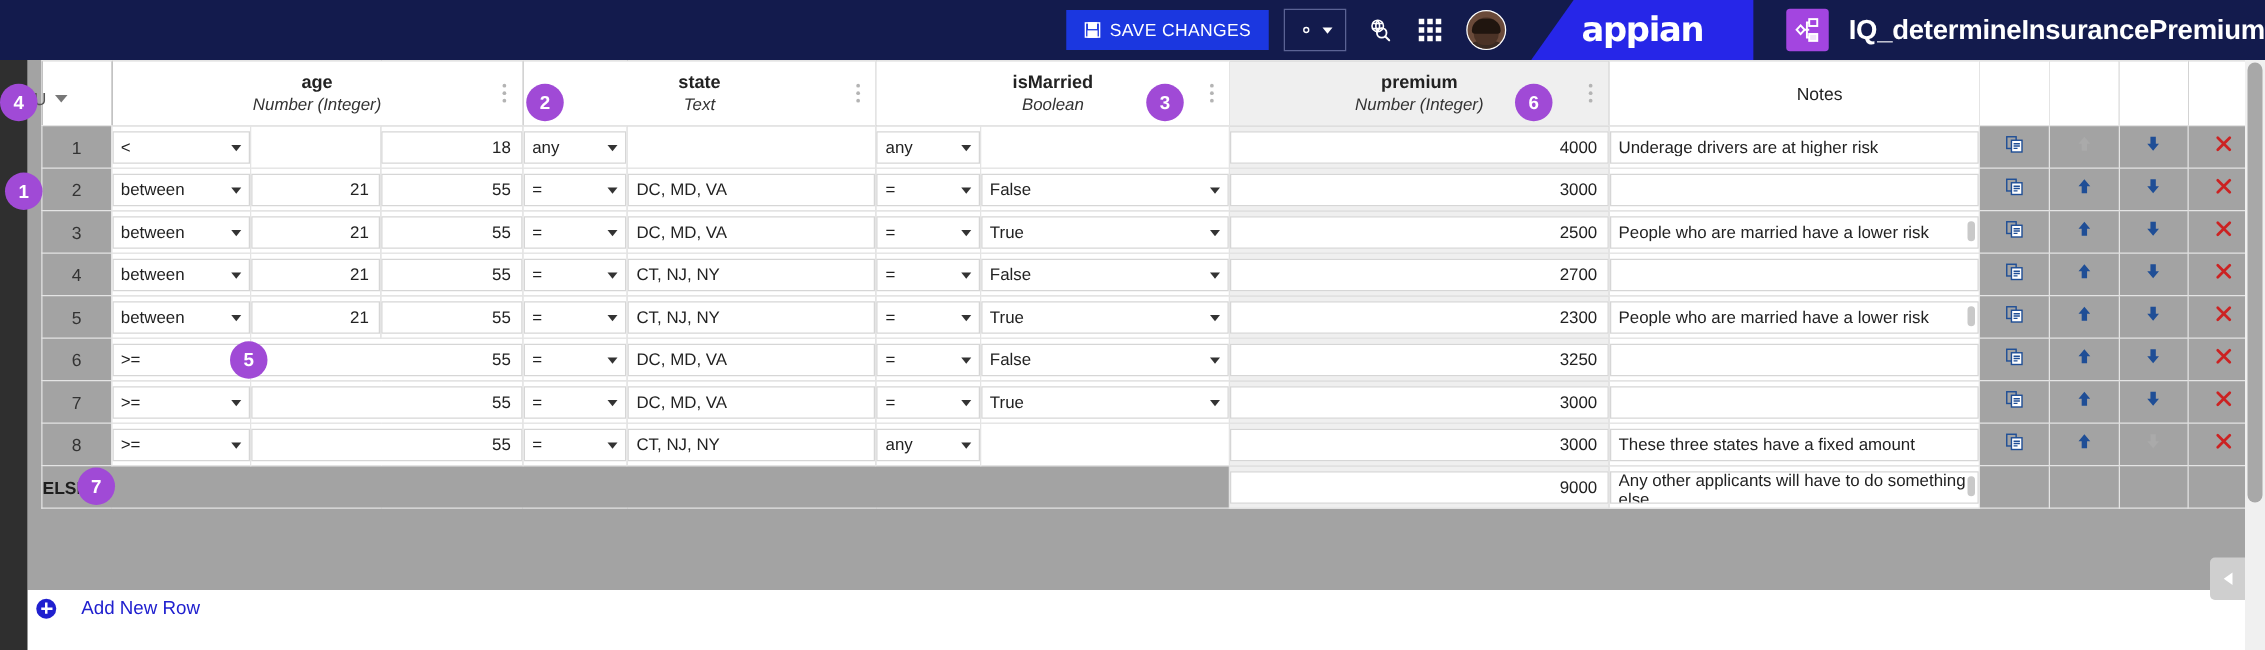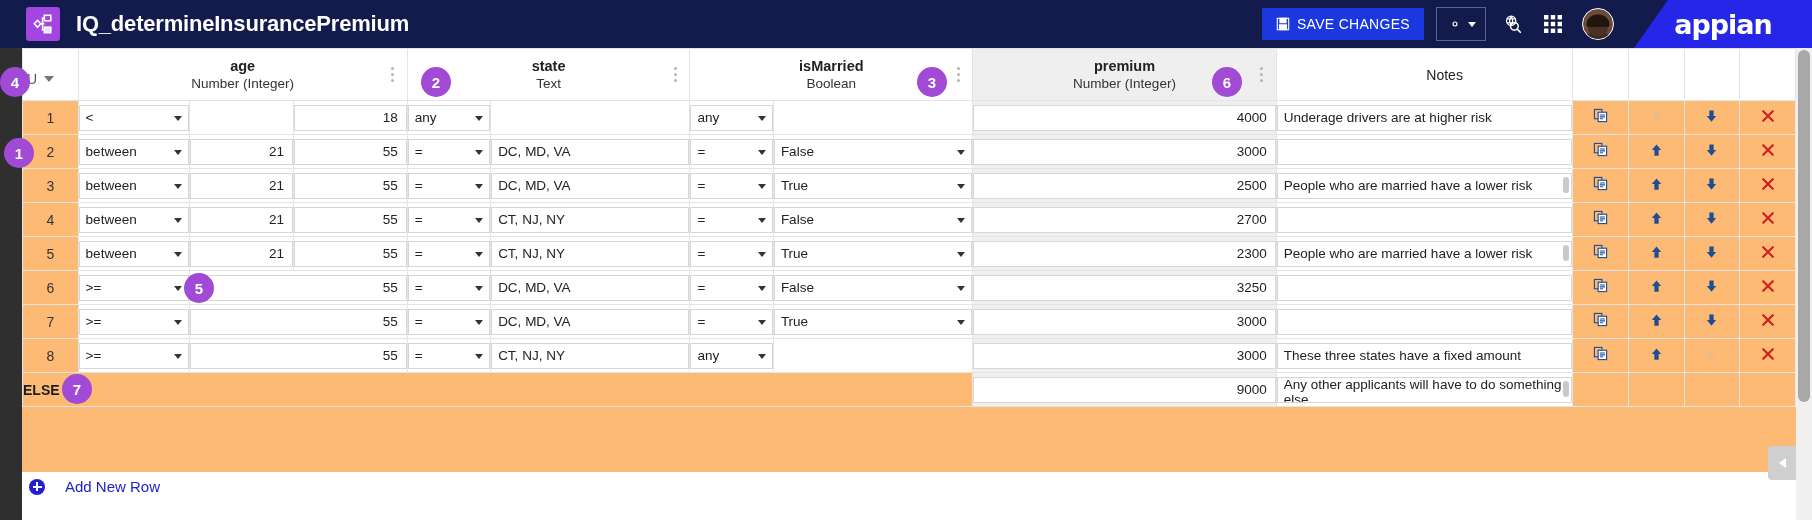--- a/index.html
+++ b/index.html
@@ -78,22 +78,23 @@
 
   
   #left-rail {
     position:absolute; left:0; top:48px; width:22px; height:424px;
     background:#2f2f2f; z-index:5;
   }
 
   
   #grid-wrap {
     position:absolute; left:22px; top:48px;
-    width:1774px; height:424px; background:#fdba74;
+    width:1774px; height:424px; background:#a3a3a3;
     overflow:hidden;
+    padding-left:11px;
   }
   table.dt { border-collapse:collapse; table-layout:fixed; width:1774px; }
   table.dt td, table.dt th { border:1px solid #e4e4e4; padding:0; vertical-align:middle; }
 
   
   col.c-num     { width:48px; }
   col.c-op      { width:96px; }
   col.c-v1      { width:90px; }
   col.c-v2      { width:98px; }
   col.c-stop    { width:72px; }
@@ -103,21 +104,21 @@
   col.c-prem    { width:262px; }
   col.c-notes   { width:256px; }
   col.c-act     { width:48px; }
 
   thead th {
     height:52px; background:#fff; text-align:center;
     font-weight:normal; position:relative;
   }
   th.grp-head { font-size:14px; color:#222; }
   th.grp-head .nm { font-weight:bold; font-size:14.5px; display:block; line-height:17px; }
-  th.grp-head .ty { font-size:13.5px; display:block; line-height:17px; color:#333; }
+  th.grp-head .ty { font-style:italic; font-size:13.5px; display:block; line-height:17px; color:#333; }
   th.shaded { background:#efefef; }
   th .kebab {
     position:absolute; right:7px; top:50%; transform:translateY(-50%);
     width:14px; height:18px; display:flex; flex-direction:column;
     align-items:center; justify-content:center; gap:3px; cursor:pointer;
   }
   th .kebab i { width:3px; height:3px; background:#b4b4b4; border-radius:50%; display:block; }
 
   td.rownum { text-align:center; font-size:14px; color:#333; height:34px; }
   td.cell { padding:2px 4px; height:34px; background:#fff; }
@@ -207,34 +208,20 @@
     position:absolute; left:0; bottom:0; width:1812px; height:10px; background:#fff;
   }
   #left-rail-bottom {
     position:absolute; left:0; top:472px; width:22px; height:48px; background:#2f2f2f; z-index:5;
   }
 </style>
 </head>
 <body>
 
 <div id="appbar">
-  <div id="appbar-left">
-    <span class="app-icon">
-      <svg width="22" height="22" viewBox="0 0 24 24" fill="none" stroke="#ffffff" stroke-width="1.7">
-        <rect x="13.5" y="2.5" width="7" height="6" fill="none"></rect>
-        <rect x="13.5" y="15.5" width="7" height="6" fill="#ffffff" fill-opacity="0.85"></rect>
-        <path d="M6 8 L9.5 11.8 L6 15.6 L2.5 11.8 Z"></path>
-        <path d="M9.5 11.8 H13.5"></path>
-        <path d="M11.5 11.8 V5.5 H13.5"></path>
-        <path d="M11.5 11.8 V18.5 H13.5"></path>
-      </svg>
-    </span>
-    <span class="app-title">IQ_determineInsurancePremium</span>
-  </div>
-
   <div id="appbar-right">
     <button id="save-btn">
       <span style="display:flex;">
         <svg width="14" height="14" viewBox="0 0 16 16" fill="none" stroke="#fff" stroke-width="1.3">
           <rect x="1.5" y="1.5" width="13" height="13"></rect>
           <rect x="4.5" y="1.5" width="7" height="5" fill="#fff"></rect>
           <rect x="4" y="9" width="8" height="5.5" fill="#fff"></rect>
         </svg>
       </span>
       <span>SAVE CHANGES</span>
@@ -276,20 +263,34 @@
 
     <div id="avatar">
       <span class="shoulders"></span>
       <span class="face"></span>
       <span class="hair"></span>
     </div>
 
     <div id="brand-wedge">
       <span class="logo">appian</span>
     </div>
+  </div>
+
+  <div id="appbar-left">
+    <span class="app-icon">
+      <svg width="22" height="22" viewBox="0 0 24 24" fill="none" stroke="#ffffff" stroke-width="1.7">
+        <rect x="13.5" y="2.5" width="7" height="6" fill="none"></rect>
+        <rect x="13.5" y="15.5" width="7" height="6" fill="#ffffff" fill-opacity="0.85"></rect>
+        <path d="M6 8 L9.5 11.8 L6 15.6 L2.5 11.8 Z"></path>
+        <path d="M9.5 11.8 H13.5"></path>
+        <path d="M11.5 11.8 V5.5 H13.5"></path>
+        <path d="M11.5 11.8 V18.5 H13.5"></path>
+      </svg>
+    </span>
+    <span class="app-title">IQ_determineInsurancePremium</span>
   </div>
 </div>
 
 <div id="left-rail"></div>
 <div id="left-rail-bottom"></div>
 
 <div id="grid-wrap">
   <table class="dt">
     <colgroup>
       <col class="c-num">

